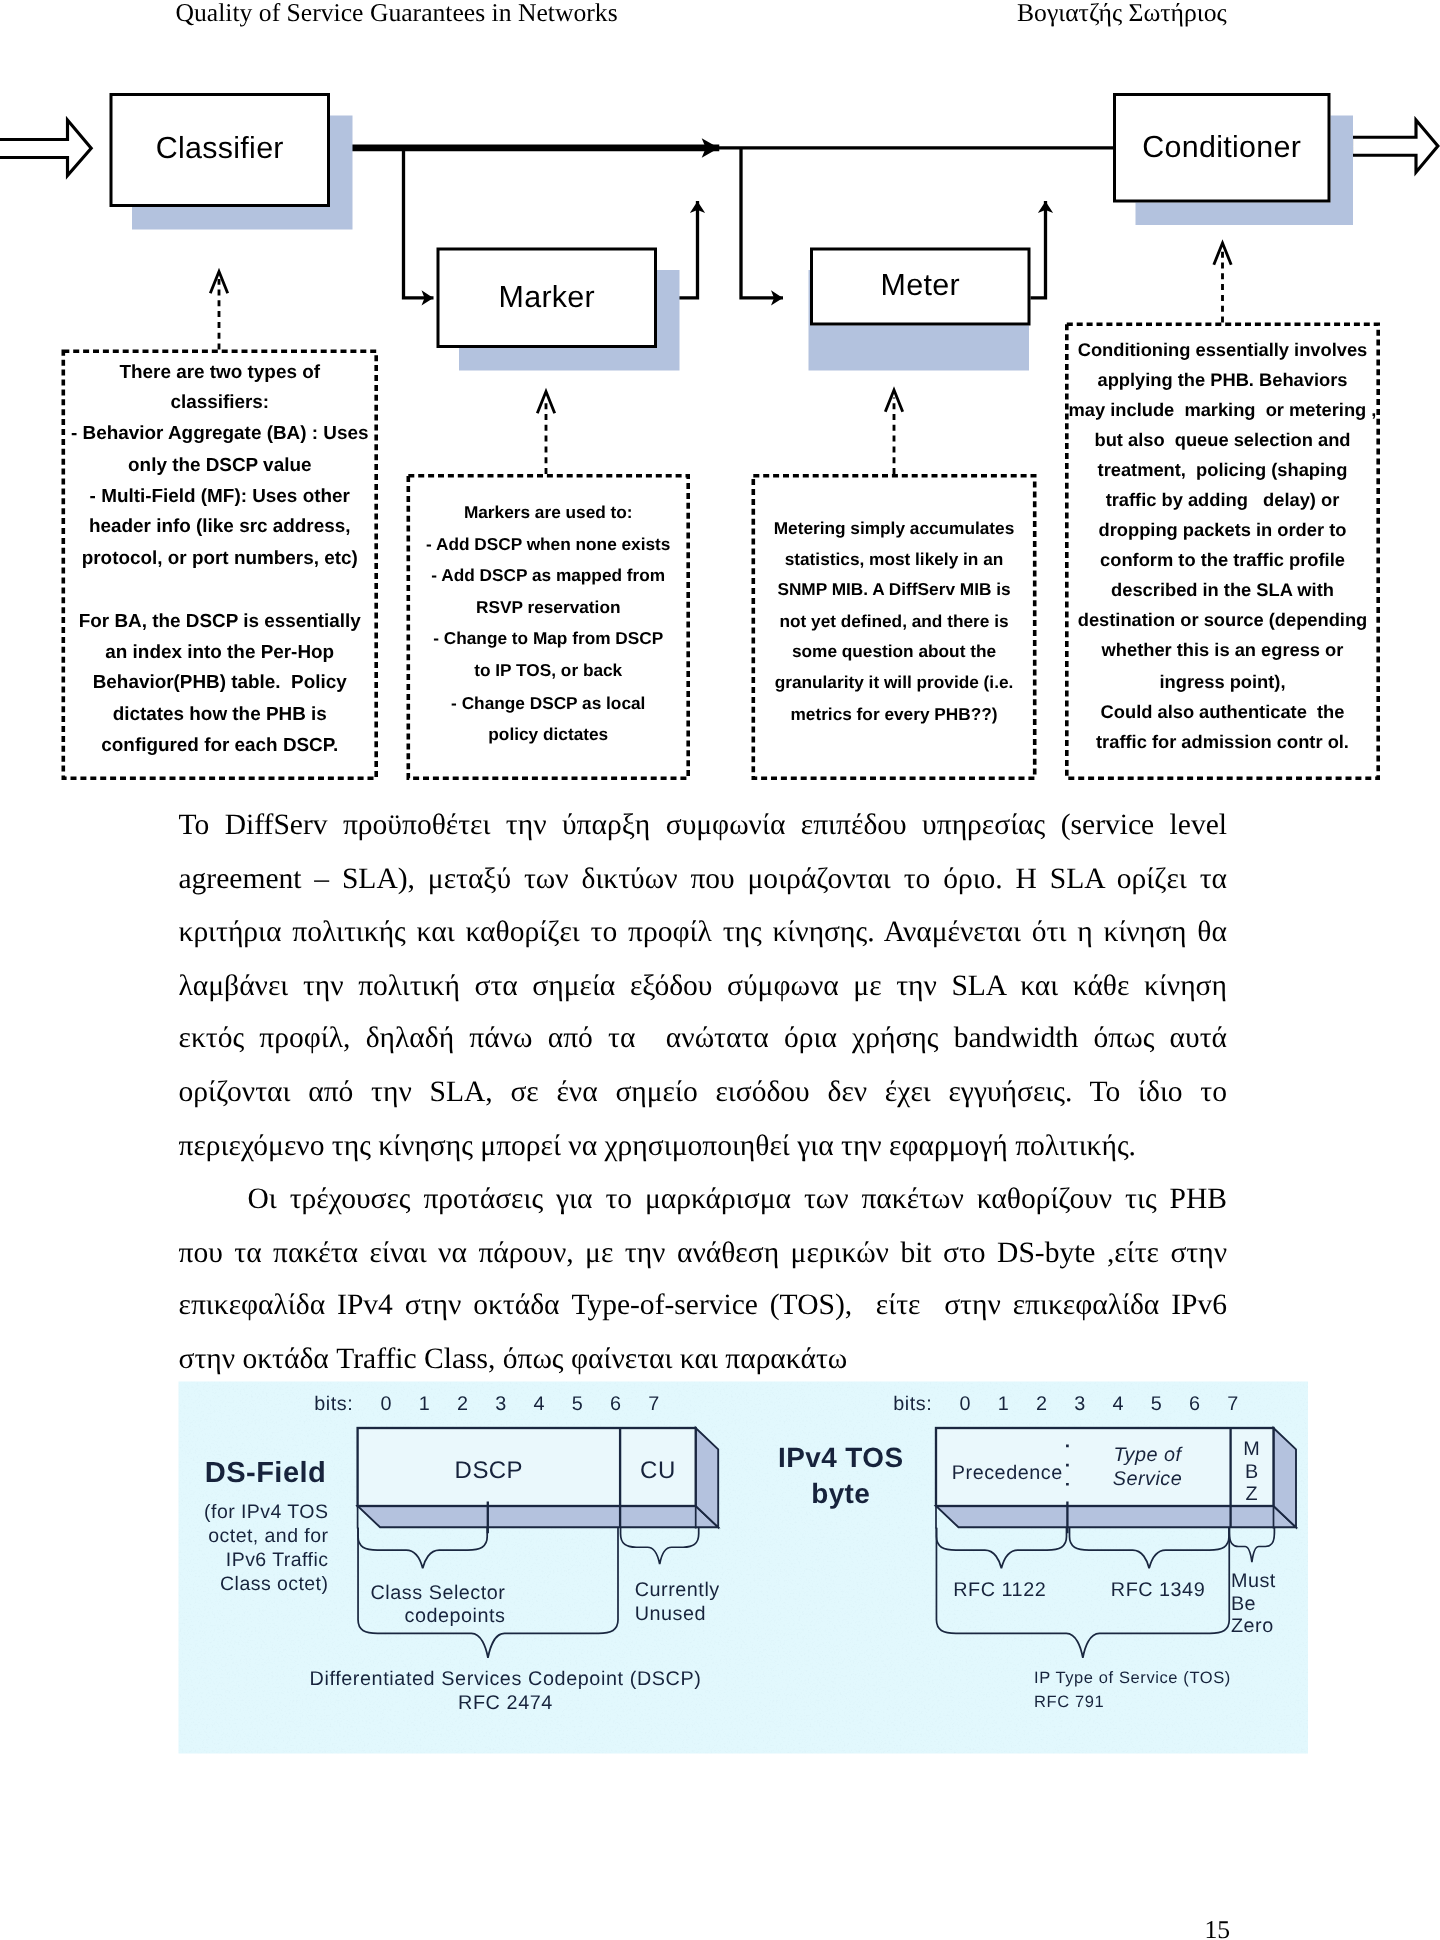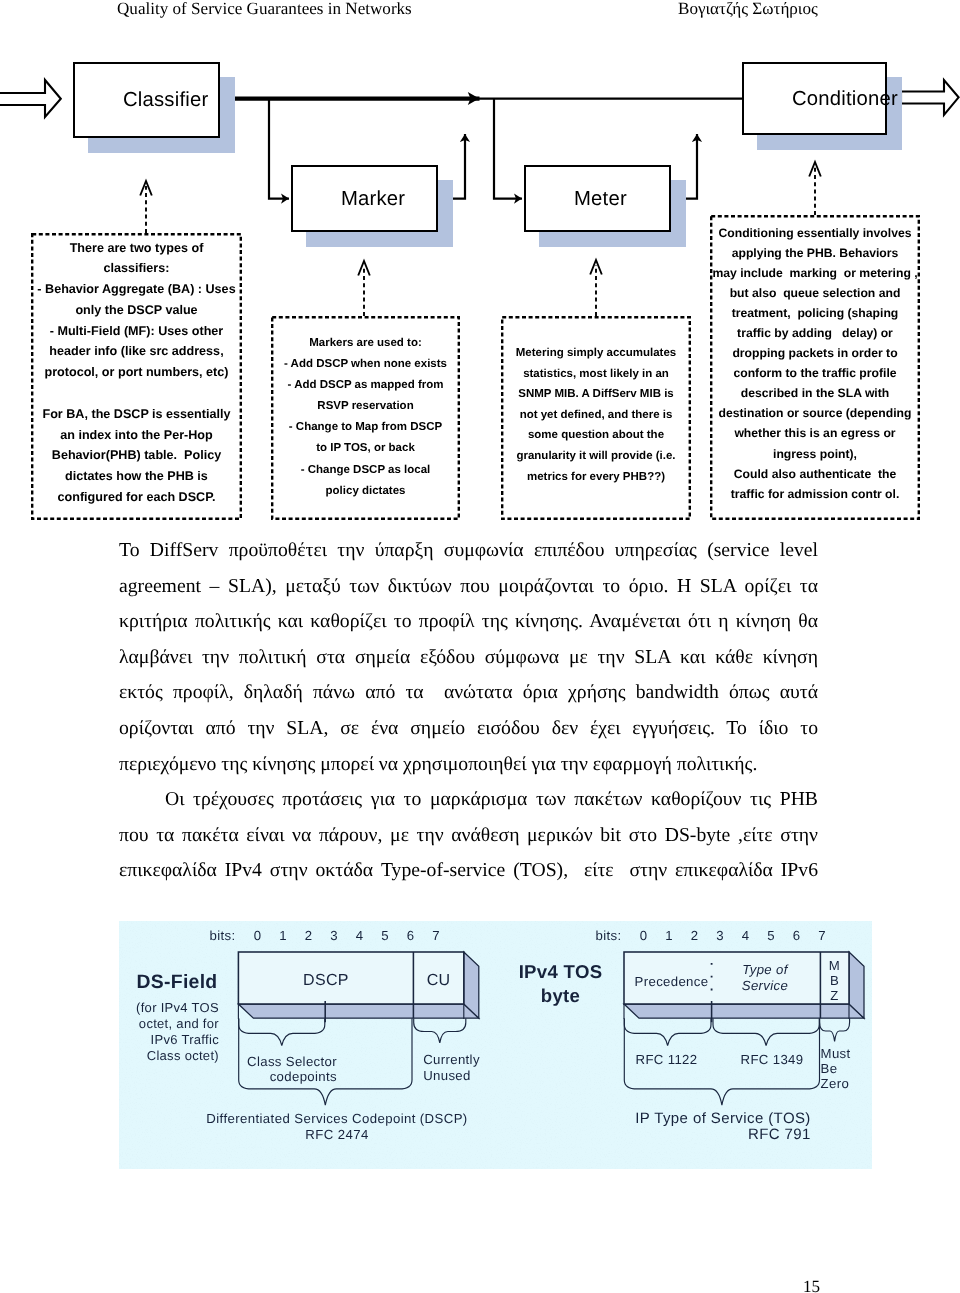--- a/index.html
+++ b/index.html
@@ -9,21 +9,21 @@
   .pg{position:absolute;left:0;top:0;width:960px;height:1293px;transform:translateZ(0);}
   .hdr{position:absolute;top:-1px;left:117px;width:724px;height:24px;font-size:17.1px;}
   .hdr-l{position:absolute;left:0;top:0;white-space:nowrap;}
   .hdr-r{position:absolute;left:561px;top:0;white-space:nowrap;}
   .pgnum{position:absolute;left:803px;top:1277px;font-size:17.1px;}
 
   #topdia{position:absolute;left:0;top:0;width:960px;height:540px;}
   #topdia > svg{position:absolute;left:0;top:0;}
   .nbox{position:absolute;border:2.2px solid #000;background:#fff;box-sizing:border-box;}
   .nbox .lbl{position:absolute;left:0;top:50%;width:100%;transform:translateY(-50%);
-     text-align:left;font-family:"Liberation Sans",sans-serif;font-size:20.3px;color:#000;letter-spacing:0.2px;padding-left:48px;}
+     text-align:center;font-family:"Liberation Sans",sans-serif;font-size:20.3px;color:#000;letter-spacing:0.2px;}
   .shadow{position:absolute;background:var(--diagram-box-shadow,#b3c2de);}
   .dbox{position:absolute;box-sizing:border-box;background:transparent;}
   .dbox > svg{position:absolute;left:0;top:0;overflow:visible;}
   .dtxt{position:absolute;left:0;right:0;top:50%;transform:translateY(-50%);
      text-align:center;font-family:"Liberation Sans",sans-serif;font-weight:700;font-size:12.6px;line-height:20.4px;color:#000;
      white-space:pre;}
 
   #body{position:absolute;left:119px;top:533px;width:699px;font-size:19.7px;}
   .ln{height:35.6px;line-height:35.6px;text-align:justify;text-align-last:justify;white-space:pre;}
   .ln.last{text-align:left;text-align-last:left;}
@@ -86,28 +86,28 @@
 </svg>
 <div class="shadow" style="left:88px;top:77px;width:147px;height:76px"></div>
 <div class="nbox" style="left:73px;top:62px;width:147px;height:76px">
         <div class="lbl">Classifier</div>
       </div>
 <div class="shadow" style="left:306px;top:180px;width:147px;height:67px"></div>
 <div class="nbox" style="left:291px;top:165px;width:147px;height:67px">
         <div class="lbl">Marker</div>
       </div>
 <div class="shadow" style="left:539px;top:180px;width:147px;height:67px"></div>
-<div class="nbox" style="left:524px;top:165px;width:147px;height:67px">
+<div class="nbox" style="left:540px;top:165px;width:147px;height:52px">
         <div class="lbl">Meter</div>
       </div>
 <div class="shadow" style="left:757px;top:77px;width:145px;height:73px"></div>
 <div class="nbox" style="left:742px;top:62px;width:145px;height:73px">
         <div class="lbl">Conditioner</div>
       </div>
-<div class="dbox" style="left:31px;top:233px;width:211px;height:287px">
+<div class="dbox" style="left:41px;top:233px;width:211px;height:287px">
         <svg width="211" height="287">
           <rect x="1.2" y="1.2" width="208.6" height="284.6" fill="none" stroke="#000" stroke-width="2.4" stroke-dasharray="4,2.6"></rect>
         </svg>
         <div class="dtxt" style="font-size:12.6px;line-height:20.8px;margin-top:-4px">There are two types of
 classifiers:
 - Behavior Aggregate (BA) : Uses
 only the DSCP value
 - Multi-Field (MF): Uses other
 header info (like src address,
 protocol, or port numbers, etc)
@@ -167,20 +167,21 @@
   <div class="ln">Το DiffServ προϋποθέτει την ύπαρξη συμφωνία επιπέδου υπηρεσίας (service level</div>
   <div class="ln">agreement – SLA), μεταξύ των δικτύων που μοιράζονται το όριο. Η SLA ορίζει τα</div>
   <div class="ln">κριτήρια πολιτικής και καθορίζει το προφίλ της κίνησης. Αναμένεται ότι η κίνηση θα</div>
   <div class="ln">λαμβάνει την πολιτική στα σημεία εξόδου σύμφωνα με την SLA και κάθε κίνηση</div>
   <div class="ln">εκτός προφίλ, δηλαδή πάνω από τα  ανώτατα όρια χρήσης bandwidth όπως αυτά</div>
   <div class="ln">ορίζονται από την SLA, σε ένα σημείο εισόδου δεν έχει εγγυήσεις. Το ίδιο το</div>
   <div class="ln last">περιεχόμενο της κίνησης μπορεί να χρησιμοποιηθεί για την εφαρμογή πολιτικής.</div>
   <div class="ln" style="padding-left:46px">Οι τρέχουσες προτάσεις για το μαρκάρισμα των πακέτων καθορίζουν τις PHB</div>
   <div class="ln">που τα πακέτα είναι να πάρουν, με την ανάθεση μερικών bit στο DS-byte ,είτε στην</div>
   <div class="ln">επικεφαλίδα IPv4 στην οκτάδα Type-of-service (TOS),  είτε  στην επικεφαλίδα IPv6</div>
+  <div class="ln last">στην οκτάδα Traffic Class, όπως φαίνεται και παρακάτω</div>
 </div>
 <div id="botdia">
 <svg class="noise" width="753" height="248">
         <defs>
           <filter id="nz">
             <feTurbulence type="fractalNoise" baseFrequency="0.8" numOctaves="2" seed="7"></feTurbulence>
             <feColorMatrix type="matrix" values="0 0 0 0 0.42  0 0 0 0 0.55  0 0 0 0 0.62  0.9 0 0 0 -0.48"></feColorMatrix>
           </filter>
         </defs>
         <rect width="753" height="248" filter="url(#nz)" opacity="0.30"></rect>
@@ -246,17 +247,17 @@
 <div class="bt" style="left:646px;top:40.5px;transform:translateX(-50%);text-align:center;line-height:16.3px;letter-spacing:0.35px;font-size:13.2px;font-weight:400;font-style:italic;">Type of
 Service</div>
 <div class="bt" style="left:715.5px;top:36.5px;transform:translateX(-50%);text-align:center;line-height:15.2px;letter-spacing:0.35px;font-size:13.2px;font-weight:400;">M
 B
 Z</div>
 <div class="bt" style="left:547.5px;top:131px;transform:translateX(-50%);text-align:right;line-height:15.6px;letter-spacing:0.35px;font-size:13.2px;font-weight:400;">RFC 1122</div>
 <div class="bt" style="left:653px;top:131px;transform:translateX(-50%);text-align:center;line-height:15.6px;letter-spacing:0.35px;font-size:13.2px;font-weight:400;">RFC 1349</div>
 <div class="bt" style="left:701.6px;top:124.5px;text-align:left;line-height:15.4px;letter-spacing:0.35px;font-size:13.2px;font-weight:400;">Must
 Be
 Zero</div>
-<div class="bt" style="left:604px;top:190px;transform:translateX(-50%);text-align:right;line-height:16.2px;letter-spacing:0.4px;font-size:15px;font-weight:400;">IP Type of Service (TOS)
+<div class="bt" style="left:636px;top:190px;transform:translateX(-50%);text-align:left;line-height:16.2px;letter-spacing:0.4px;font-size:11px;font-weight:400;">IP Type of Service (TOS)
 RFC 791</div>
 </div>
 <div class="pgnum">15</div>
 </div>
 
 </body></html>

